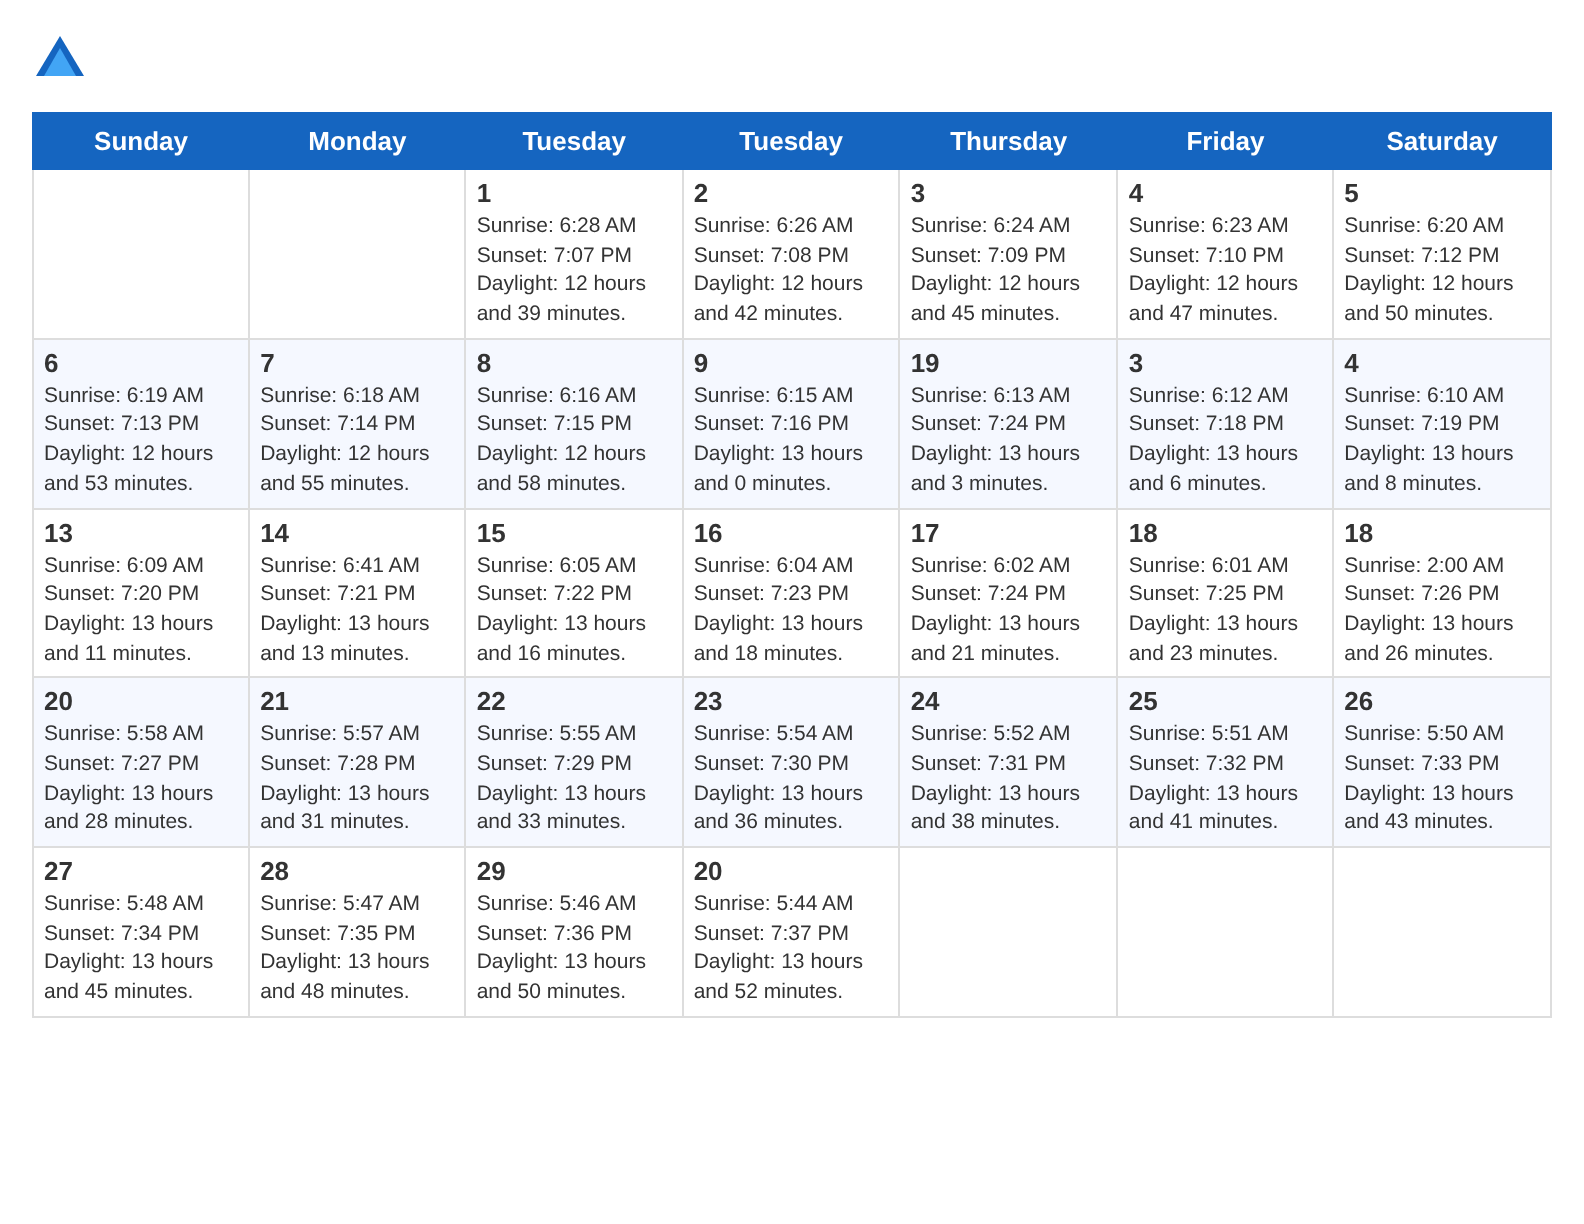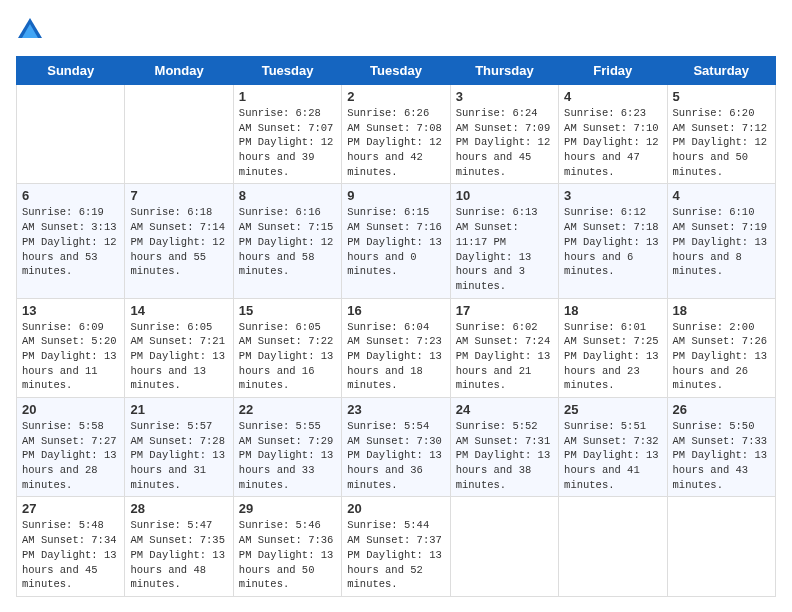--- a/index.html
+++ b/index.html
@@ -79,21 +79,20 @@
     .day-number {
       font-weight: bold;
       font-size: 13px;
       display: block;
       margin-bottom: 2px;
     }
     .day-detail {
       font-size: 10.5px;
       line-height: 1.4;
       color: #333;
-      font-family: Liberation Mono, monospace;
     }
     .empty-cell {
       background-color: #fff !important;
     }
   </style>
 </head>
 <body>
 
 <div class="header-area">
   <div class="logo">
@@ -156,21 +155,21 @@
           <span class="day-number">5</span>
           <div class="day-detail">Sunrise: 6:20 AM
 Sunset: 7:12 PM
 Daylight: 12 hours and 50 minutes.</div>
         </td>
       </tr>
       <tr>
         <td>
           <span class="day-number">6</span>
           <div class="day-detail">Sunrise: 6:19 AM
-Sunset: 3:13 PM
+Sunset: 7:13 PM
 Daylight: 12 hours and 53 minutes.</div>
         </td>
         <td>
           <span class="day-number">7</span>
           <div class="day-detail">Sunrise: 6:18 AM
 Sunset: 7:14 PM
 Daylight: 12 hours and 55 minutes.</div>
         </td>
         <td>
           <span class="day-number">8</span>
@@ -178,48 +177,48 @@
 Sunset: 7:15 PM
 Daylight: 12 hours and 58 minutes.</div>
         </td>
         <td>
           <span class="day-number">9</span>
           <div class="day-detail">Sunrise: 6:15 AM
 Sunset: 7:16 PM
 Daylight: 13 hours and 0 minutes.</div>
         </td>
         <td>
-          <span class="day-number">10</span>
+          <span class="day-number">19</span>
           <div class="day-detail">Sunrise: 6:13 AM
-Sunset: 11:17 PM
+Sunset: 7:24 PM
 Daylight: 13 hours and 3 minutes.</div>
         </td>
         <td>
           <span class="day-number">3</span>
           <div class="day-detail">Sunrise: 6:12 AM
 Sunset: 7:18 PM
 Daylight: 13 hours and 6 minutes.</div>
         </td>
         <td>
           <span class="day-number">4</span>
           <div class="day-detail">Sunrise: 6:10 AM
 Sunset: 7:19 PM
 Daylight: 13 hours and 8 minutes.</div>
         </td>
       </tr>
       <tr>
         <td>
           <span class="day-number">13</span>
           <div class="day-detail">Sunrise: 6:09 AM
-Sunset: 5:20 PM
+Sunset: 7:20 PM
 Daylight: 13 hours and 11 minutes.</div>
         </td>
         <td>
           <span class="day-number">14</span>
-          <div class="day-detail">Sunrise: 6:05 AM
+          <div class="day-detail">Sunrise: 6:41 AM
 Sunset: 7:21 PM
 Daylight: 13 hours and 13 minutes.</div>
         </td>
         <td>
           <span class="day-number">15</span>
           <div class="day-detail">Sunrise: 6:05 AM
 Sunset: 7:22 PM
 Daylight: 13 hours and 16 minutes.</div>
         </td>
         <td>

